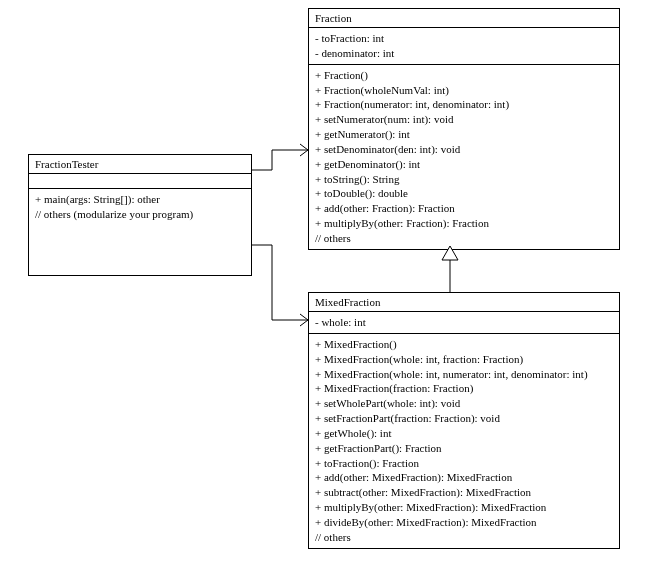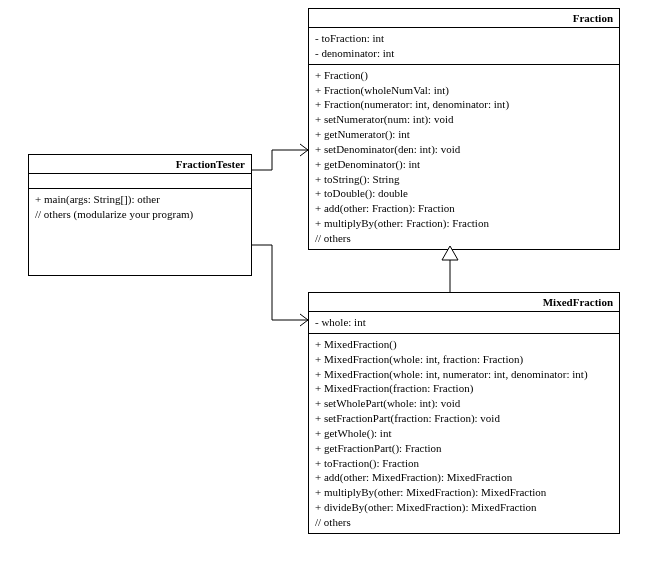--- a/index.html
+++ b/index.html
@@ -1,17 +1,17 @@
 <!DOCTYPE html>
 <html><head>
 <meta charset="utf-8">
 <style>
   body{margin:0;padding:10px;font-family:"Times New Roman",serif;font-size:11px;background:#fff;width:652px;height:566px;position:relative}
   .cls{position:absolute;border:1px solid #000;background:#fff}
-  .hdr{border-bottom:1px solid #000;text-align:right;font-weight:bold;padding:3px 6px}
+  .hdr{border-bottom:1px solid #000;text-align:left;font-weight:normal;padding:3px 6px}
   .sec{border-bottom:1px solid #000;padding:3px 6px;line-height:1.35}
   .sec:last-child{border-bottom:none}
   .sec div{white-space:nowrap}
   svg{position:absolute;top:0;left:0;pointer-events:none}
   .u{}
 </style>
 </head>
 <body>
 
 <div class="cls" style="left:28px;top:154px;width:222px">
@@ -54,20 +54,21 @@
     <div>+ MixedFraction()</div>
     <div>+ MixedFraction(whole: int, fraction: Fraction)</div>
     <div>+ MixedFraction(whole: int, numerator: int, denominator: int)</div>
     <div>+ MixedFraction(fraction: Fraction)</div>
     <div>+ setWholePart(whole: int): void</div>
     <div>+ setFractionPart(fraction: Fraction): void</div>
     <div>+ getWhole(): int</div>
     <div>+ getFractionPart(): Fraction</div>
     <div>+ toFraction(): Fraction</div>
     <div>+ add(other: MixedFraction): MixedFraction</div>
+    <div>+ subtract(other: MixedFraction): MixedFraction</div>
     <div>+ multiplyBy(other: MixedFraction): MixedFraction</div>
     <div>+ divideBy(other: MixedFraction): MixedFraction</div>
     <div>// others</div>
   </div>
 </div>
 
 <svg width="652" height="566">
 
   <g>
     <path d="M251 170 L272 170 L272 150 L308 150" stroke="#000" fill="none"></path>

